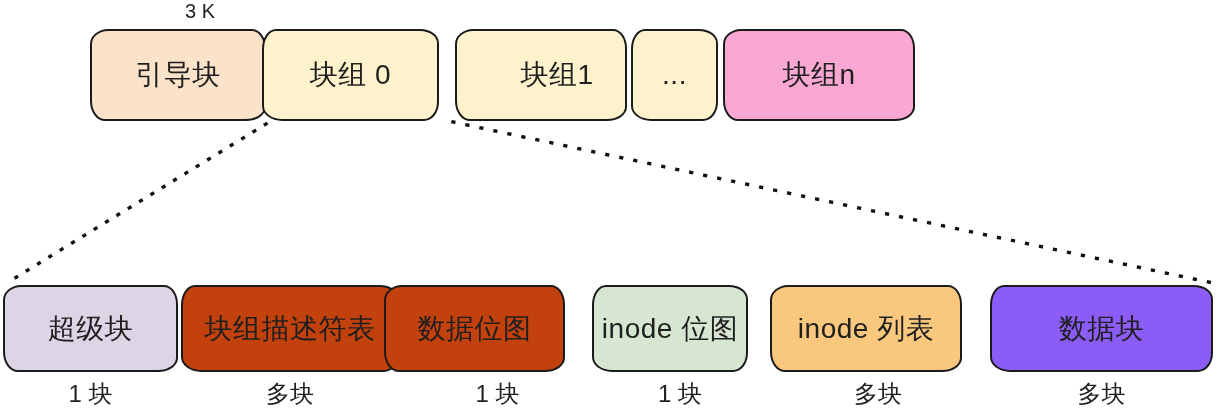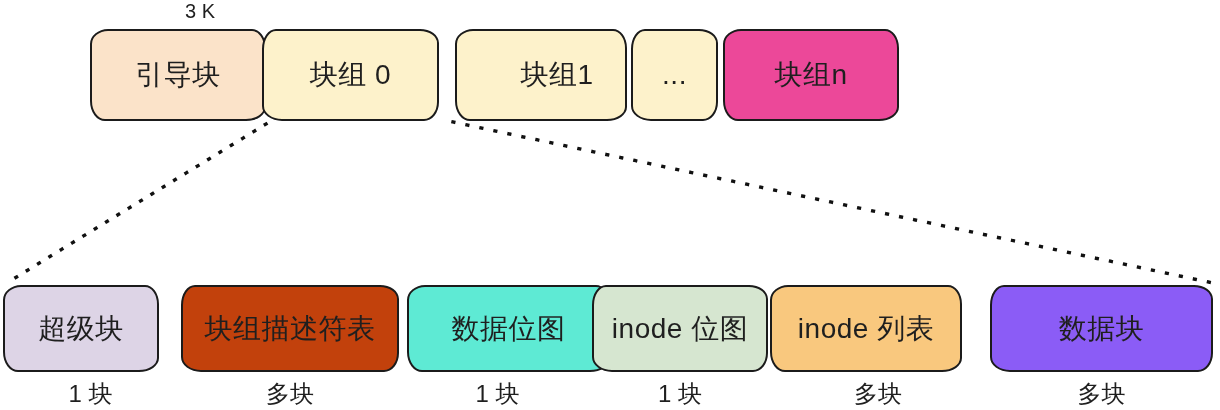--- a/index.html
+++ b/index.html
@@ -59,26 +59,26 @@
     <line x1="266" y1="124" x2="10" y2="281" stroke="#111111" stroke-width="3.4" stroke-linecap="square" stroke-dasharray="0.8 12.5"></line>
     <line x1="453" y1="122" x2="1213" y2="283" stroke="#111111" stroke-width="3.4" stroke-linecap="square" stroke-dasharray="0.8 13.5"></line>
   </svg>
 
   <div class="size-label">3 K</div>
 
   <div class="box top-row wavy-a" style="left: 90px; width: 176px; background-color: rgb(251, 227, 201);">引导块</div>
   <div class="box top-row wavy-b" style="left: 262px; width: 177px; background-color: rgb(253, 242, 203);">块组 0</div>
   <div class="box top-row wavy-a" style="left: 455px; width: 172px; background-color: rgb(253, 242, 203); padding-left: 32px;">块组1</div>
   <div class="box top-row wavy-b" style="left: 631px; width: 87px; background-color: rgb(253, 242, 203);">...</div>
-  <div class="box top-row wavy-a" style="left: 723px; width: 176px; background-color: #ec4899;">块组n</div>
+  <div class="box top-row wavy-a" style="left: 723px; width: 192px; background-color: #f9a8d4;">块组n</div>
 
-  <div class="box bottom-row wavy-a" style="left: 3px; width: 156px; background-color: rgb(221, 212, 230);">超级块</div>
+  <div class="box bottom-row wavy-a" style="left: 3px; width: 175px; background-color: rgb(221, 212, 230);">超级块</div>
   <div class="box bottom-row wavy-b" style="left: 181px; width: 218px; background-color: #c2410c;">块组描述符表</div>
-  <div class="box bottom-row wavy-a" style="left: 407px; width: 203px; background-color: #5eead4;">数据位图</div>
-  <div class="box bottom-row wavy-b" style="left: 592px; width: 176px; background-color: rgb(214, 230, 208);">inode 位图</div>
+  <div class="box bottom-row wavy-a" style="left: 384px; width: 181px; background-color: #c2410c;">数据位图</div>
+  <div class="box bottom-row wavy-b" style="left: 592px; width: 156px; background-color: rgb(214, 230, 208);">inode 位图</div>
   <div class="box bottom-row wavy-a" style="left: 770px; width: 192px; background-color: rgb(249, 200, 126);">inode 列表</div>
   <div class="box bottom-row wavy-b" style="left: 990px; width: 223px; background-color: #8b5cf6;">数据块</div>
 
   <div class="count-label" style="left:3px;   width:175px;">1 块</div>
   <div class="count-label" style="left:181px; width:218px;">多块</div>
   <div class="count-label" style="left:407px; width:181px;">1 块</div>
   <div class="count-label" style="left:592px; width:176px;">1 块</div>
   <div class="count-label" style="left:770px; width:216px;">多块</div>
   <div class="count-label" style="left:990px; width:223px;">多块</div>
 

